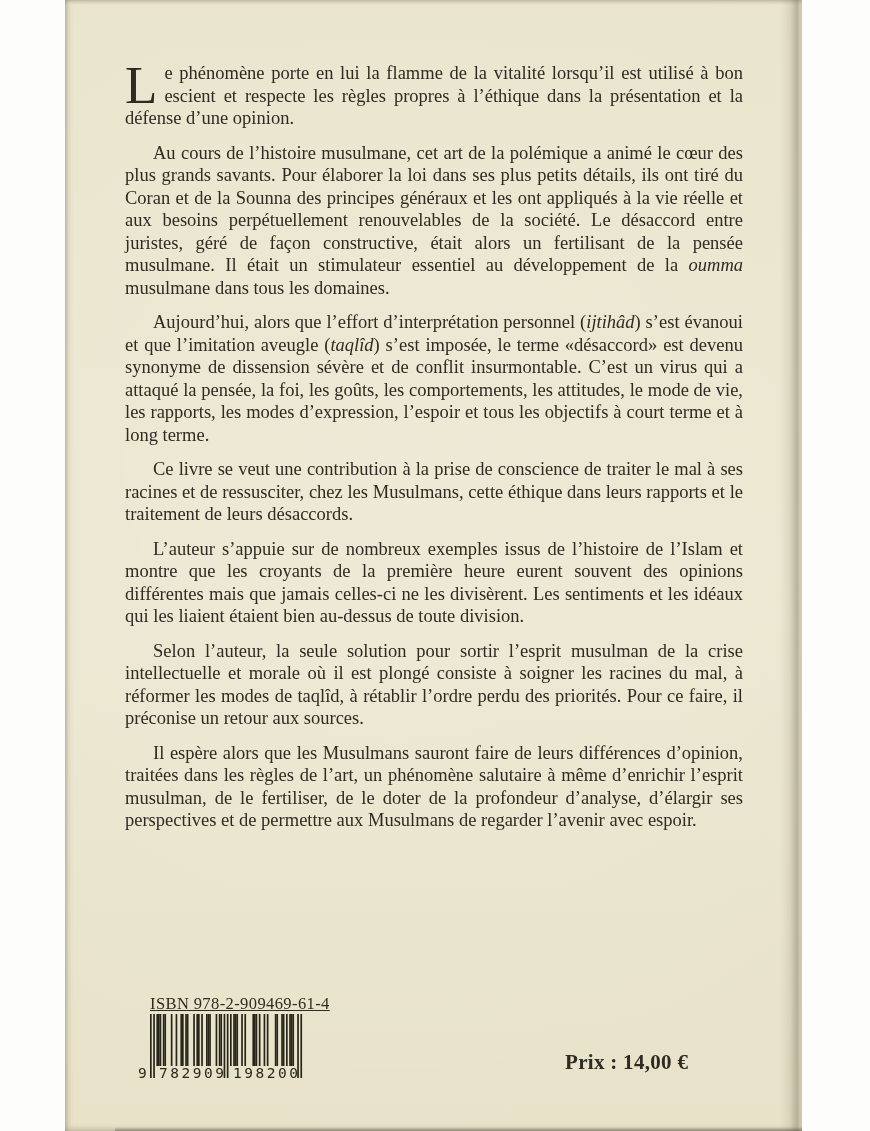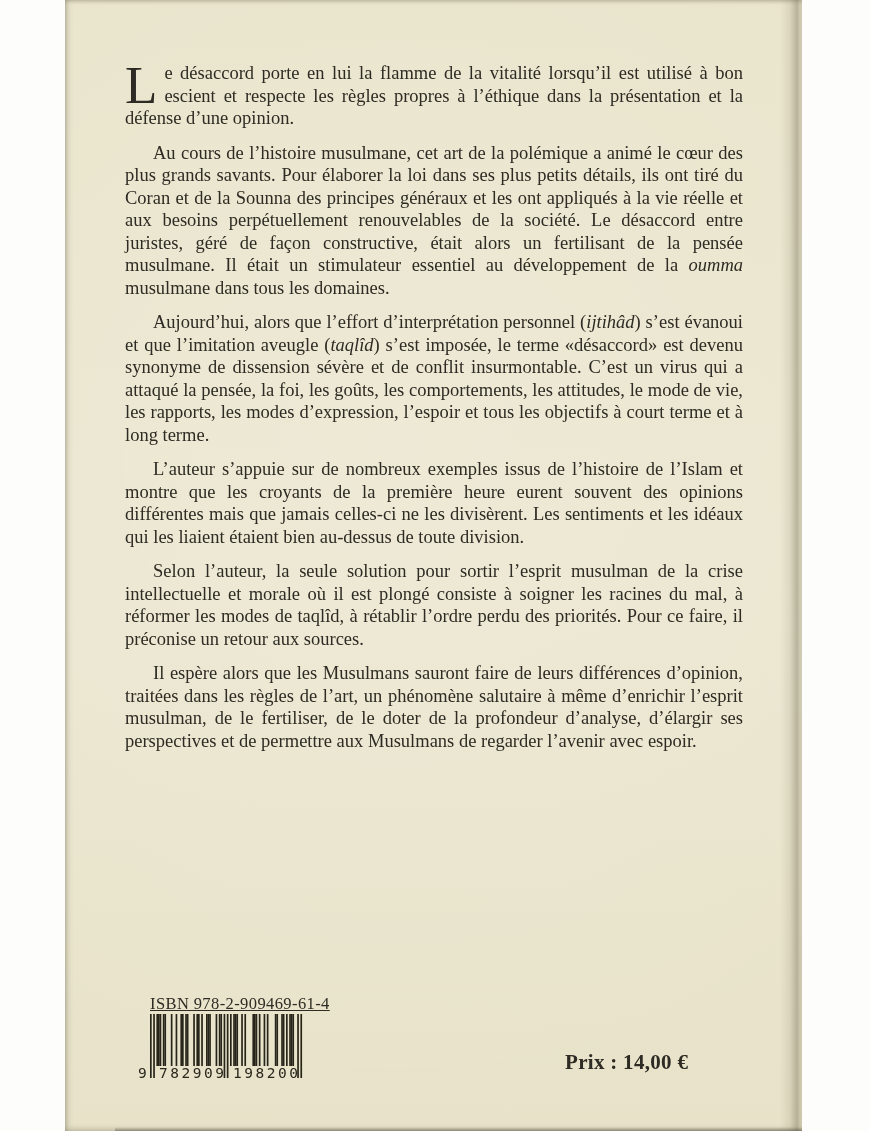--- a/index.html
+++ b/index.html
@@ -112,26 +112,27 @@
 </style>
 </head>
 <body>
 
 <div class="page">
 
   <div class="cover">
 
     <div class="blurb">
 
-      <p><span class="dropcap">L</span><span>e désaccord porte en lui la flamme de la vitalité lorsqu’il est utilisé à bon escient et respecte les règles propres à l’éthique dans la présentation et la défense d’une opinion.</span></p>
+      <p><span class="dropcap">L</span><span>e phénomène porte en lui la flamme de la vitalité lorsqu’il est utilisé à bon escient et respecte les règles propres à l’éthique dans la présentation et la défense d’une opinion.</span></p>
 
       <p class="indent"><span>Au cours de l’histoire musulmane, cet art de la polémique a animé le cœur des plus grands savants. Pour élaborer la loi dans ses plus petits détails, ils ont tiré du Coran et de la Sounna des principes généraux et les ont appliqués à la vie réelle et aux besoins perpétuellement renouvelables de la société. Le désaccord entre juristes, géré de façon constructive, était alors un fertilisant de la pensée musulmane. Il était un stimulateur essentiel au développement de la </span><i>oumma</i><span> musulmane dans tous les domaines.</span></p>
 
       <p class="indent"><span>Aujourd’hui, alors que l’effort d’interprétation personnel (</span><i>ijtihâd</i><span>) s’est évanoui et que l’imitation aveugle (</span><i>taqlîd</i><span>) s’est imposée, le terme «désaccord» est devenu synonyme de dissension sévère et de conflit insurmontable. C’est un virus qui a attaqué la pensée, la foi, les goûts, les comportements, les attitudes, le mode de vie, les rapports, les modes d’expression, l’espoir et tous les objectifs à court terme et à long terme.</span></p>
 
+      <p class="indent"><span>Ce livre se veut une contribution à la prise de conscience de traiter le mal à ses racines et de ressusciter, chez les Musulmans, cette éthique dans leurs rapports et le traitement de leurs désaccords.</span></p>
 
       <p class="indent"><span>L’auteur s’appuie sur de nombreux exemples issus de l’histoire de l’Islam et montre que les croyants de la première heure eurent souvent des opinions différentes mais que jamais celles-ci ne les divisèrent. Les sentiments et les idéaux qui les liaient étaient bien au-dessus de toute division.</span></p>
 
       <p class="indent"><span>Selon l’auteur, la seule solution pour sortir l’esprit musulman de la crise intellectuelle et morale où il est plongé consiste à soigner les racines du mal, à réformer les modes de taqlîd, à rétablir l’ordre perdu des priorités. Pour ce faire, il préconise un retour aux sources.</span></p>
 
       <p class="indent"><span>Il espère alors que les Musulmans sauront faire de leurs différences d’opinion, traitées dans les règles de l’art, un phénomène salutaire à même d’enrichir l’esprit musulman, de le fertiliser, de le doter de la profondeur d’analyse, d’élargir ses perspectives et de permettre aux Musulmans de regarder l’avenir avec espoir.</span></p>
 
     </div>
 
     <div class="isbn-label">ISBN 978-2-909469-61-4</div>

